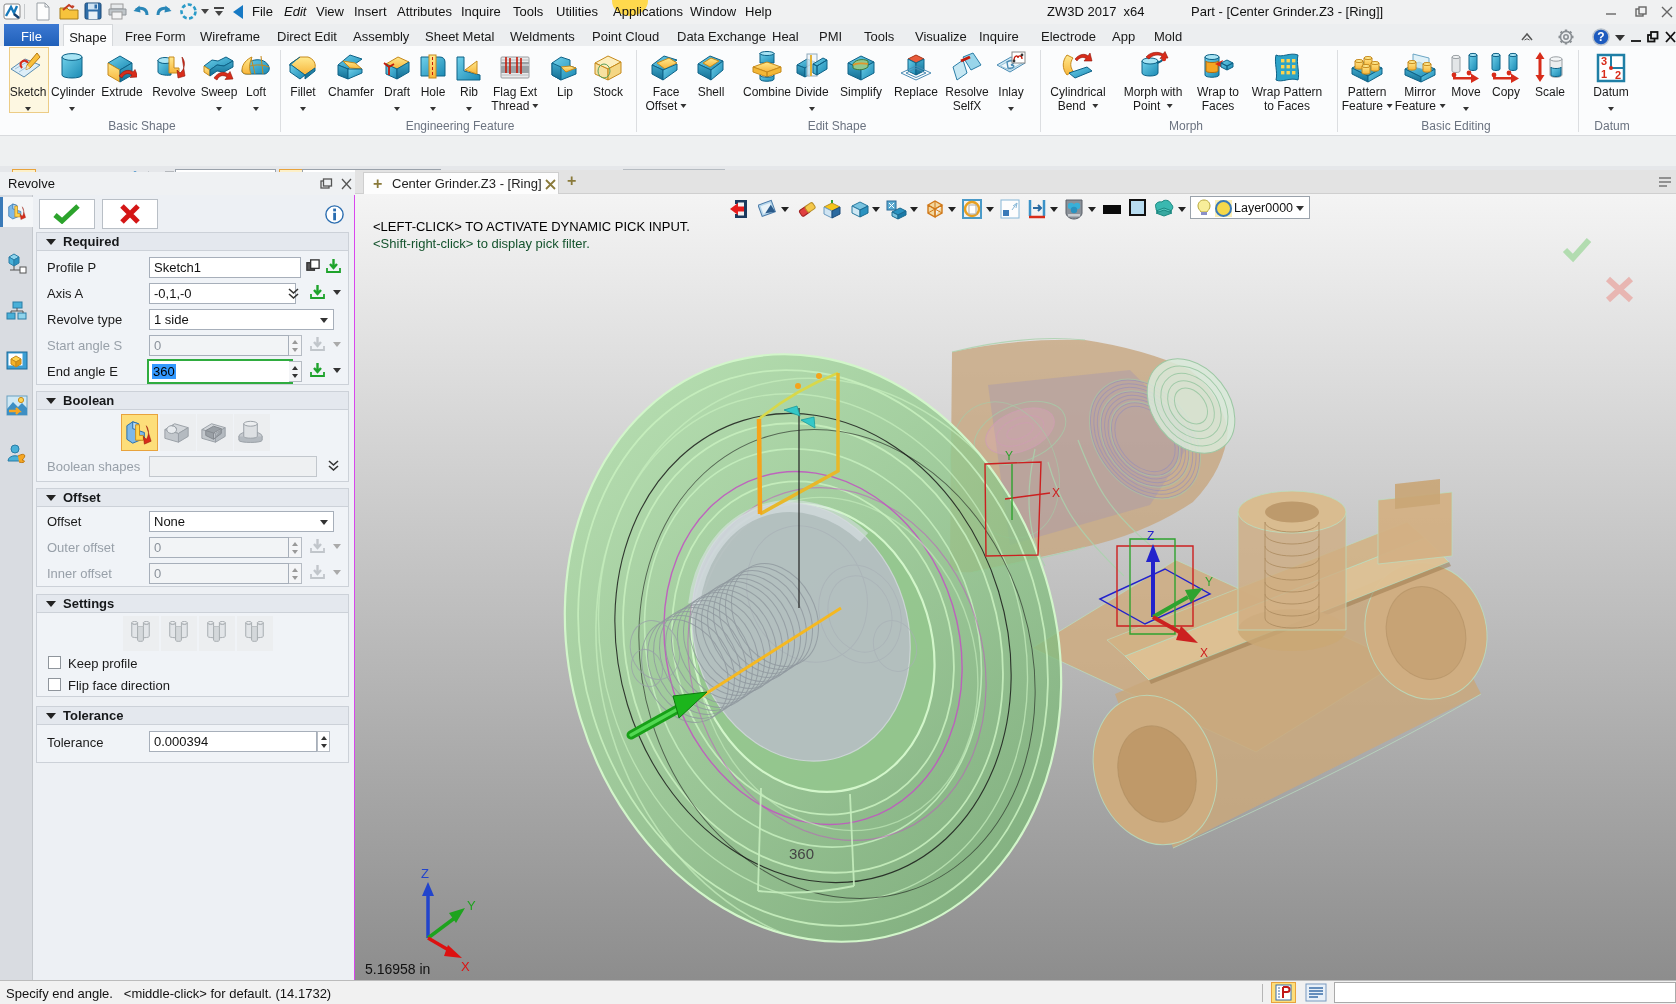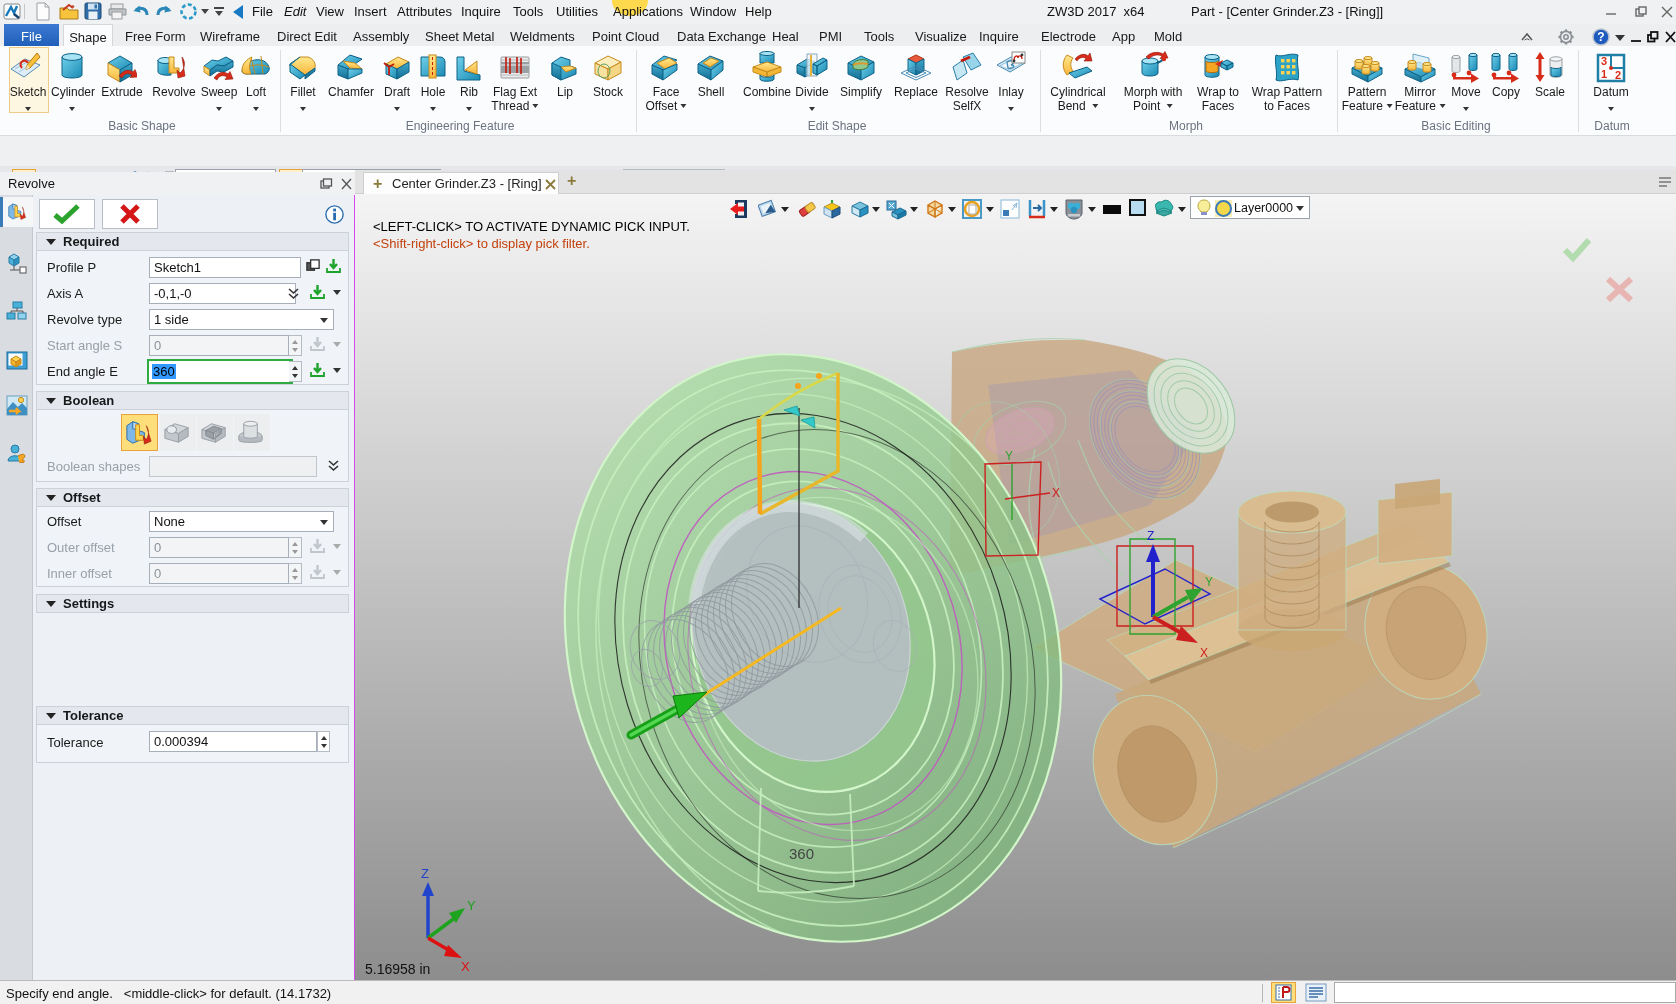--- a/index.html
+++ b/index.html
@@ -863,20 +863,42 @@
           <div class="cmbarr" style="left:3px;top:4px;border-top:4px solid #999;border-left-width:3px;border-right-width:3px;transform:rotate(180deg);"></div>
           <div class="cmbarr" style="left:3px;top:12px;border-top:4px solid #999;border-left-width:3px;border-right-width:3px;"></div>
         </div>
       <svg class="garrow" style="left:272px;top:57px;opacity:.45;">
           <use href="#g-arr-g"></use>
         </svg>
       <div class="cmbarr" style="left:296px;top:63px;border-top-color:#aaa;"></div>
     </div>
 
     <div class="sechead" style="top:399px;"><span class="tri"></span>Settings</div>
+    <div class="secbody" style="top:418px;height:84px;">
+      <div class="abs" style="left:86px;top:3px;width:36px;height:35px;background:#eceef0;"></div>
+      <svg class="abs" style="left:87px;top:4px;" width="33" height="33" viewBox="0 0 34 34">
+          <use href="#i-setbtn"></use>
+        </svg>
+      <div class="abs" style="left:124px;top:3px;width:36px;height:35px;background:#eceef0;"></div>
+      <svg class="abs" style="left:125px;top:4px;" width="33" height="33" viewBox="0 0 34 34">
+          <use href="#i-setbtn"></use>
+        </svg>
+      <div class="abs" style="left:162px;top:3px;width:36px;height:35px;background:#eceef0;"></div>
+      <svg class="abs" style="left:163px;top:4px;" width="33" height="33" viewBox="0 0 34 34">
+          <use href="#i-setbtn"></use>
+        </svg>
+      <div class="abs" style="left:200px;top:3px;width:36px;height:35px;background:#eceef0;"></div>
+      <svg class="abs" style="left:201px;top:4px;" width="33" height="33" viewBox="0 0 34 34">
+          <use href="#i-setbtn"></use>
+        </svg>
+      <div class="abs" style="left:11px;top:43px;width:13px;height:13px;background:#fff;border:1px solid #8f959c;"></div>
+      <span class="plabel" style="left:31px;top:43px;">Keep profile</span>
+      <div class="abs" style="left:11px;top:65px;width:13px;height:13px;background:#fff;border:1px solid #8f959c;"></div>
+      <span class="plabel" style="left:31px;top:65px;">Flip face direction</span>
+    </div>
 
     <div class="sechead" style="top:511px;"><span class="tri"></span>Tolerance</div>
     <div class="secbody" style="top:530px;height:38px;">
       <span class="plabel" style="top:10px;">Tolerance</span>
       <input class="pinput" style="top: 6px; width: 168px;" value="0.000394">
       <div class="spin" style="left:280px;top:6px;border-left:1px solid #b6bcc4;background:#fff;">
           <div class="cmbarr" style="left:3px;top:4px;border-top:4px solid #333;border-left-width:3px;border-right-width:3px;transform:rotate(180deg);"></div>
           <div class="cmbarr" style="left:3px;top:12px;border-top:4px solid #333;border-left-width:3px;border-right-width:3px;"></div>
         </div>
     </div>
@@ -1140,21 +1162,21 @@
         <path d="M73,744 L97,758" stroke="#dd1111" stroke-width="3.5"></path>
         <path d="M93,751 L107,764 L89,762 Z" fill="#dd1111"></path>
         <text x="66" y="684" font-size="13" fill="#2244cc" font-family="Liberation Sans">Z</text>
         <text x="112" y="716" font-size="13" fill="#1ea31e" font-family="Liberation Sans">Y</text>
         <text x="106" y="777" font-size="13" fill="#dd1111" font-family="Liberation Sans">X</text>
       </g>
       <text x="10" y="780" font-size="14" fill="#111" font-family="Liberation Sans">5.16958 in</text>
     </svg>
 
     <div class="abs" style="left:18px;top:25px;font-size:13px;color:#000;">&lt;LEFT-CLICK&gt; TO ACTIVATE DYNAMIC PICK INPUT.</div>
-    <div class="abs" style="left:18px;top:42px;font-size:13px;color:#c2410c;">&lt;Shift-right-click&gt; to display pick filter.</div>
+    <div class="abs" style="left:18px;top:42px;font-size:13px;color:#14532d;">&lt;Shift-right-click&gt; to display pick filter.</div>
 
     <div id="vptools">
       <svg class="vt" style="left:374px;" width="21" height="22" viewBox="0 0 21 22">
           <path d="M6 2 h12 v18 h-12 v-4 h3 v1.5 h6 v-13 h-6 V6 h-3 Z" fill="#1c3a5e"></path>
           <path d="M1 11 L9 5 L9 8.5 L15 8.5 L15 13.5 L9 13.5 L9 17 Z" fill="#e81c1c"></path>
         </svg>
       <svg class="vt" style="left:403px;" width="20" height="22" viewBox="0 0 20 22">
           <g transform="rotate(-20 10 11)">
             <rect x="2" y="4" width="14" height="12" fill="#b8d8ec" stroke="#4a7aa8"></rect>
             <rect x="4" y="6" width="10" height="8" fill="#e8f2f8"></rect>

